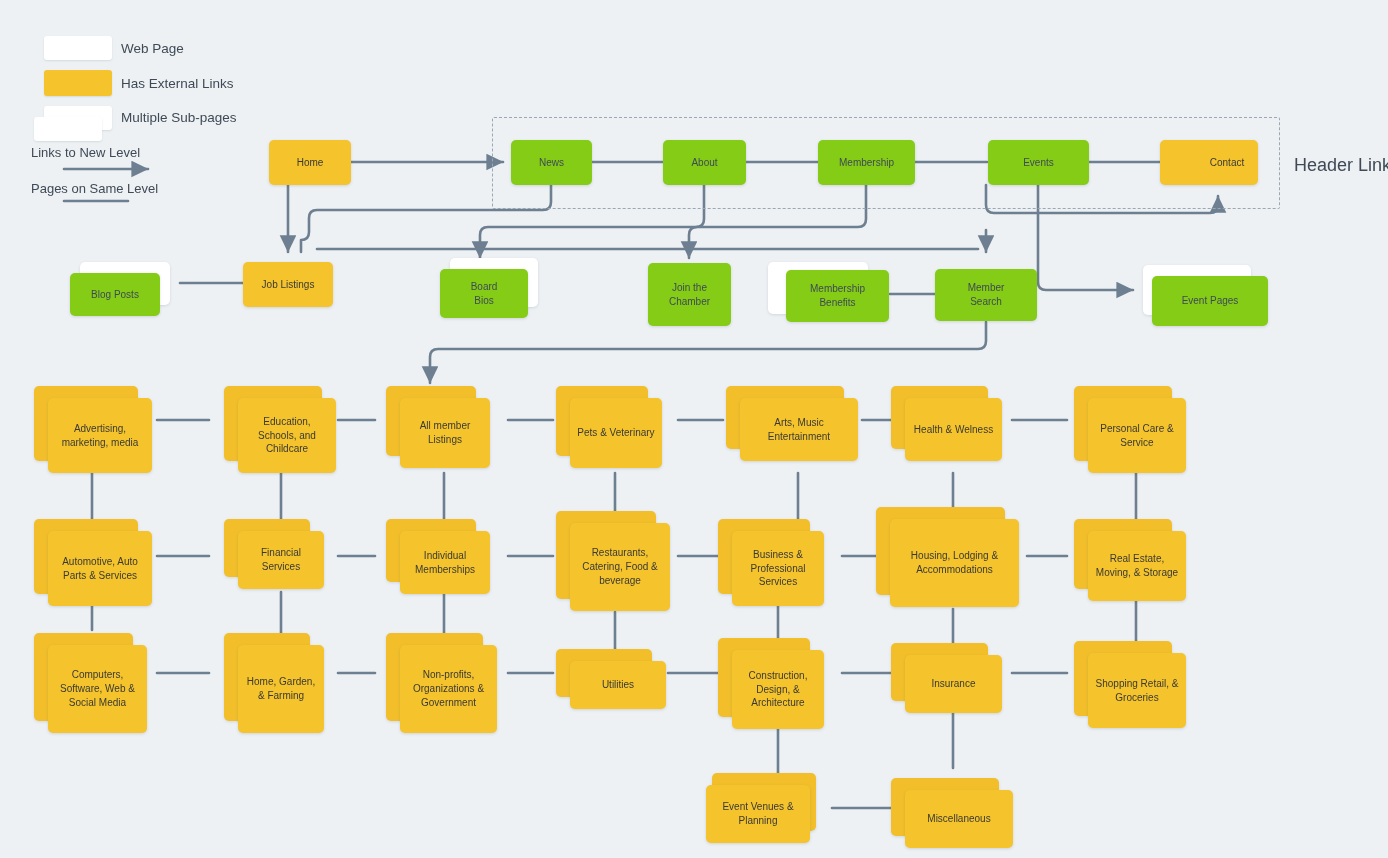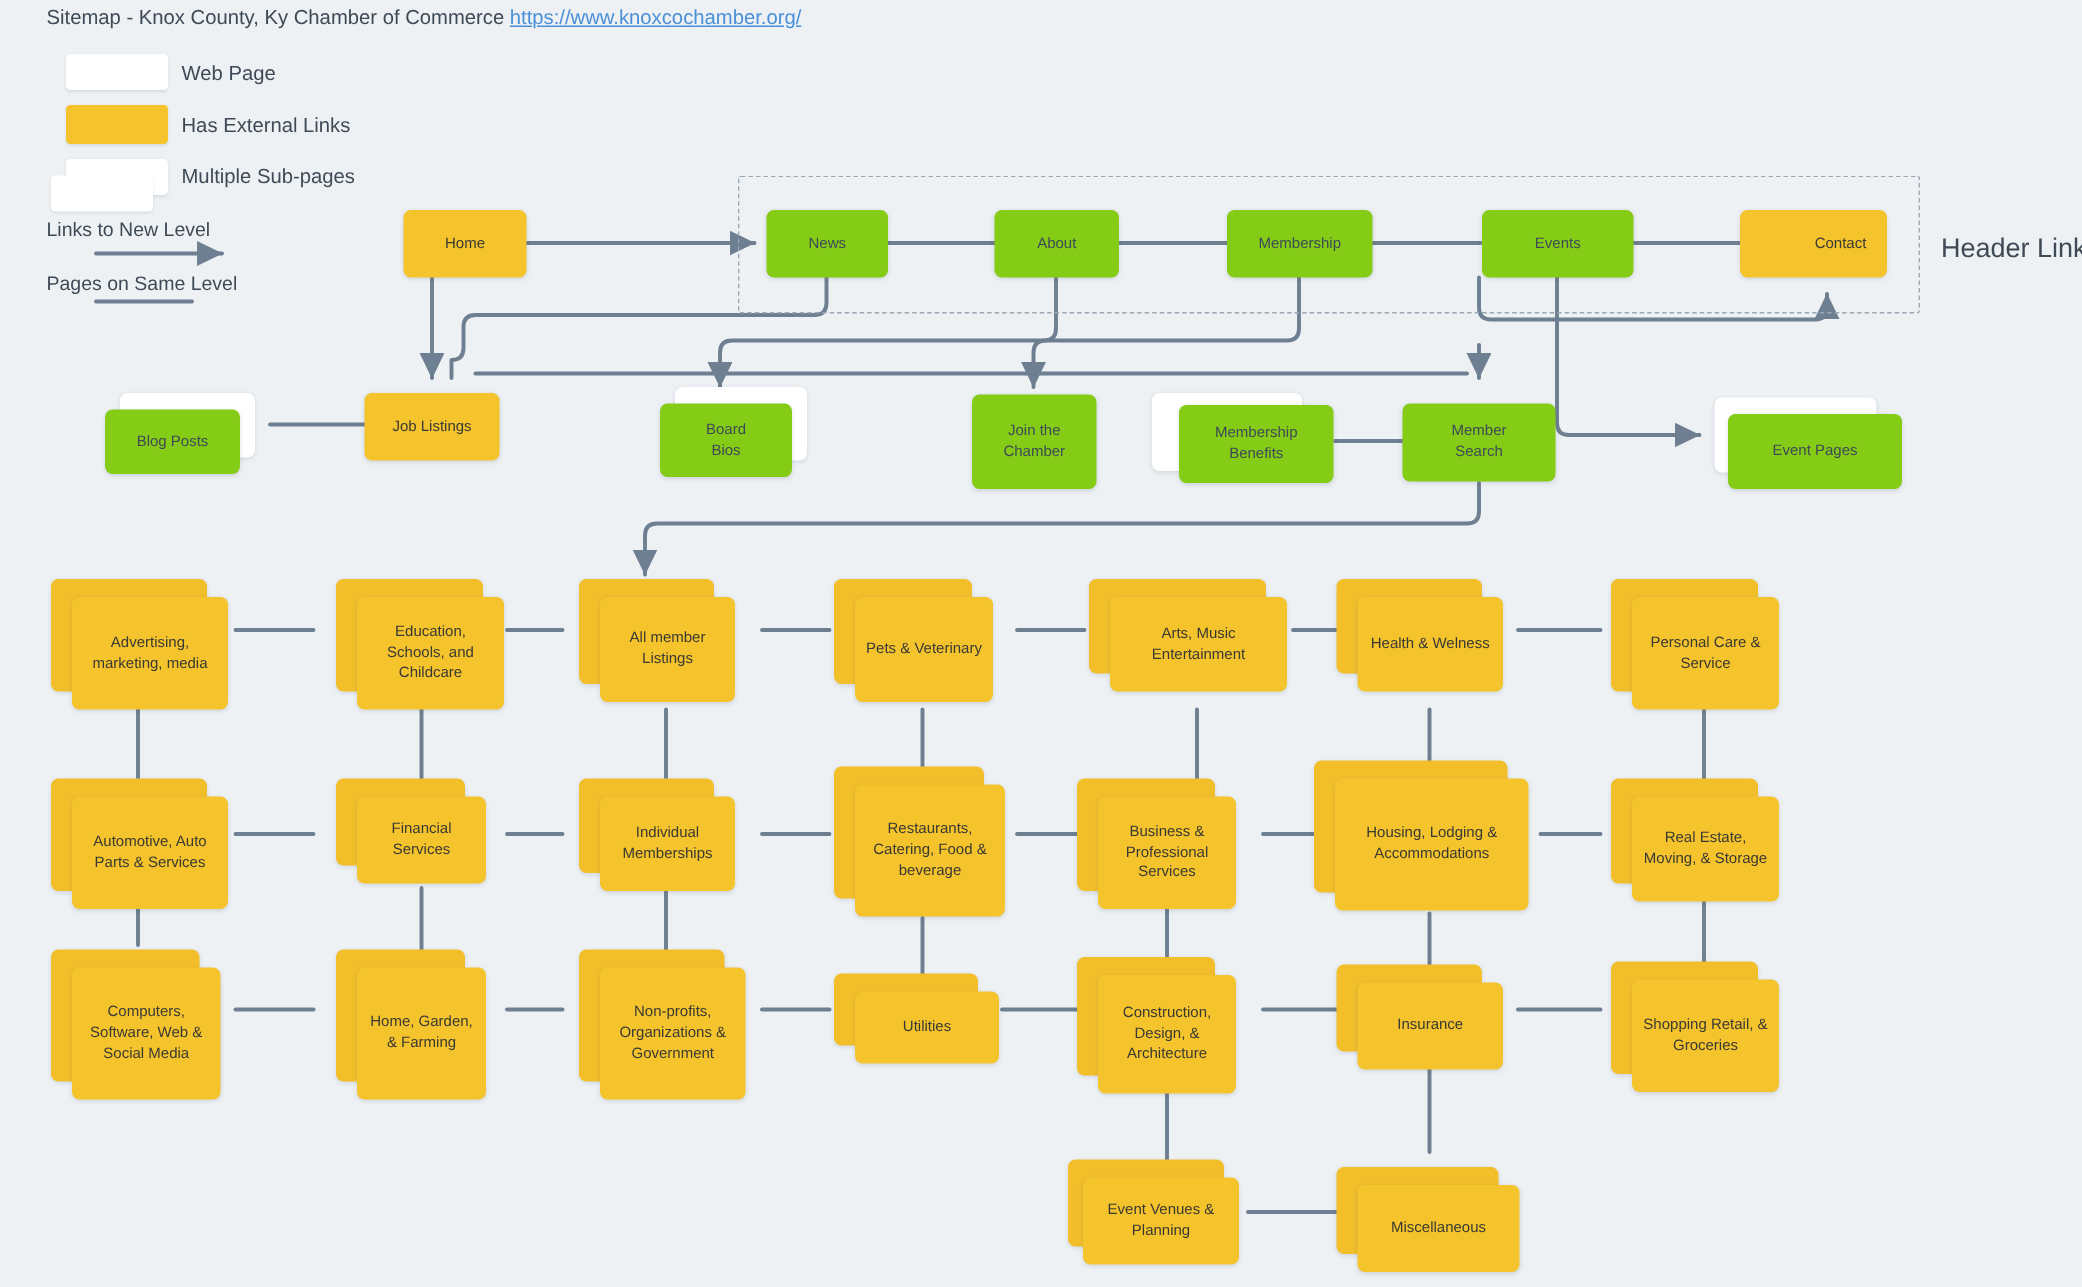--- a/index.html
+++ b/index.html
@@ -59,23 +59,20 @@
     border-radius:2px;
     z-index:1;
   }
   .hdrlabel{position:absolute;font-size:18px;color:#3f4a56;white-space:nowrap;}
 </style>
 </head>
 <body>
 
 <div id="canvas">
 
-  <div class="title">
-    <span>Sitemap - Knox County, Ky Chamber of Commerce </span><a href="#">https://www.knoxcochamber.org/</a>
-  </div>
 
   <div class="legend-sw sw-white" style="left:44px;top:36px;width:68px;height:24px;"></div>
   <div class="legend-lbl" style="left:121px;top:41px;">Web Page</div>
 
   <div class="legend-sw sw-yellow" style="left:44px;top:70px;width:68px;height:26px;"></div>
   <div class="legend-lbl" style="left:121px;top:76px;">Has External Links</div>
 
   <div class="legend-sw sw-white" style="left:44px;top:106px;width:68px;height:24px;"></div>
   <div class="legend-sw sw-white" style="left:34px;top:117px;width:68px;height:24px;"></div>
   <div class="legend-lbl" style="left:121px;top:110px;">Multiple Sub-pages</div>
@@ -289,21 +286,21 @@
       </div>
       <div class="stack yellow" style="left: 891px; top: 643px; width: 97px; height: 58px;"></div>
       <div class="node yellow" style="left: 905px; top: 655px; width: 97px; height: 58px;">
         <span>Insurance</span>
       </div>
       <div class="stack yellow" style="left: 1074px; top: 641px; width: 98px; height: 75px;"></div>
       <div class="node yellow" style="left: 1088px; top: 653px; width: 98px; height: 75px;">
         <span>Shopping Retail, &amp; Groceries</span>
       </div>
       <div class="stack yellow" style="left: 712px; top: 773px; width: 104px; height: 58px;"></div>
-      <div class="node yellow" style="left: 722px; top: 785px; width: 104px; height: 58px;">
+      <div class="node yellow" style="left: 706px; top: 785px; width: 104px; height: 58px;">
         <span>Event Venues &amp; Planning</span>
       </div>
       <div class="stack yellow" style="left: 891px; top: 778px; width: 108px; height: 58px;"></div>
       <div class="node yellow" style="left: 905px; top: 790px; width: 108px; height: 58px;">
         <span>Miscellaneous</span>
       </div>
     </div>
 
 </div>
 

